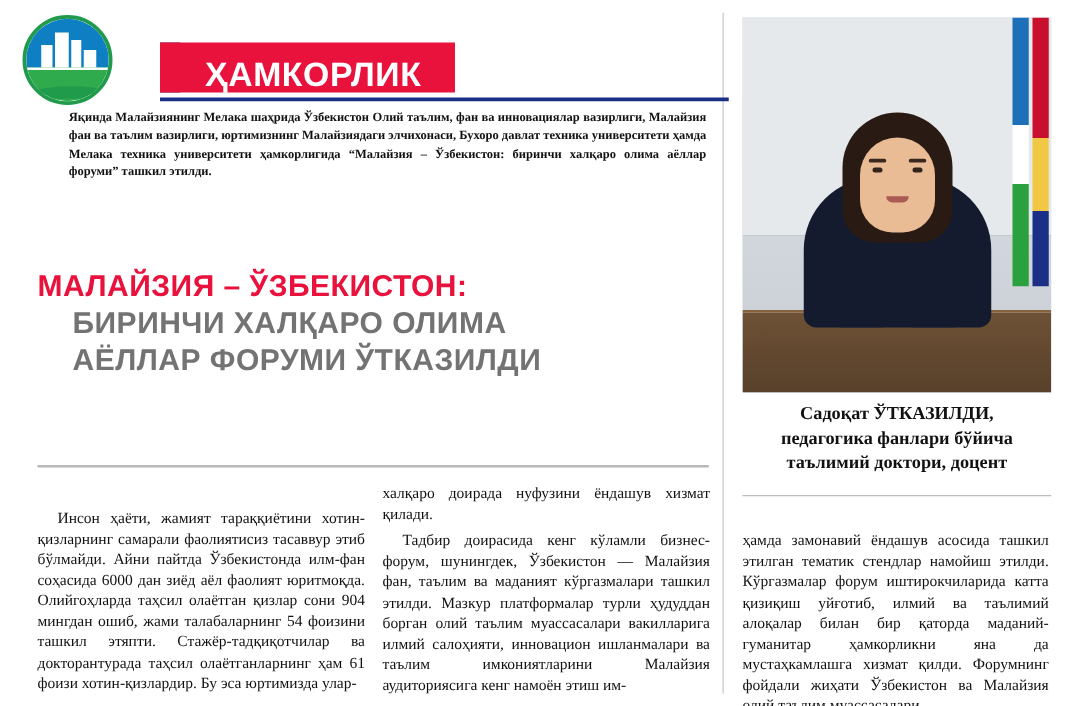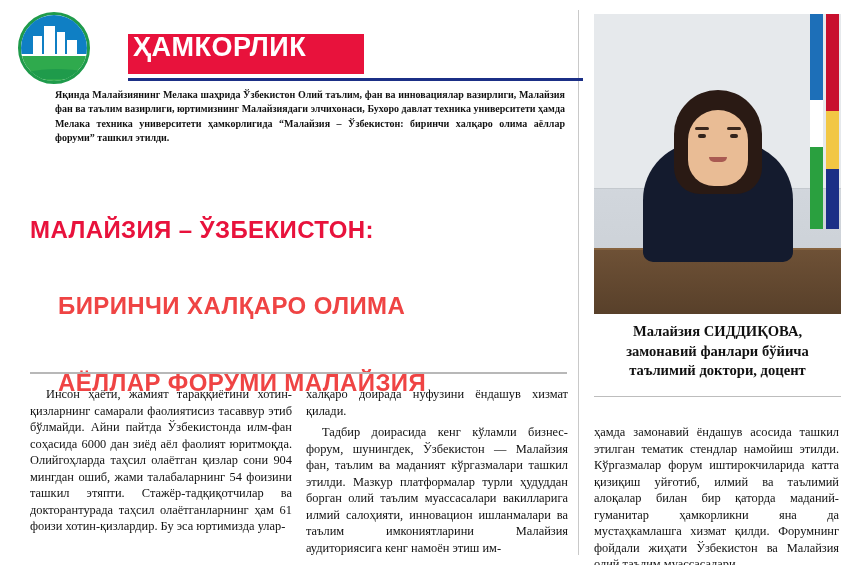--- a/index.html
+++ b/index.html
@@ -83,23 +83,23 @@
 
   
   .hdr-band {
     position: absolute;
     left: 110px;
     top: 22px;
     width: 236px;
     height: 40px;
     background: #e8123c;
     display: flex;
-    align-items: flex-start;
+    align-items: flex-end;
     box-sizing: border-box;
-    padding-left: 5px;
+    padding-left: 36px;
   }
   .hdr-band-tick {
     position: absolute;
     left: 110px;
     top: 22px;
     width: 16px;
     height: 40px;
     background: #1b2f86;
   }
   .hdr-band-text {
@@ -138,21 +138,21 @@
     left: 30px;
     top: 215px;
     width: 545px;
     font-family: "Liberation Sans", sans-serif;
     font-weight: bold;
     font-size: 24px;
     line-height: 1.22;
     letter-spacing: 0.4px;
   }
   .hl-red  { color: #e8123c; }
-  .hl-green{ color: #ef4444; margin-top: 47px; }
+  .hl-green{ color: #737373; }
   .hl-line { display: block; white-space: nowrap; }
   .hl-l2, .hl-l3 { padding-left: 28px; }
 
   .headline-rule {
     position: absolute;
     left: 30px;
     top: 372px;
     width: 537px;
     height: 2px;
     background: #b8b8b8;
@@ -162,21 +162,21 @@
   .body-col {
     position: absolute;
     top: 386px;
     font-size: 12.4px;
     line-height: 1.33;
     text-align: justify;
     color: #111111;
   }
   .body-col p { margin: 0 0 5px 0; }
   .body-col p.indent { text-indent: 16px; }
-  .col-1 { left: 30px;  width: 262px; }
+  .col-1 { left: 30px;  width: 262px; margin-top: 20px; }
   .col-2 { left: 306px; width: 262px; }
   .col-3 { left: 594px; width: 245px; top: 424px; }
 
   
   .photo-wrap {
     position: absolute;
     left: 594px;
     top: 14px;
     width: 247px;
     height: 300px;
@@ -324,21 +324,21 @@
       <span class="hdr-band-text">ҲАМКОРЛИК</span>
     </div>
     <div class="hdr-rule"></div>
   </div>
 
   <div class="lead">Яқинда Малайзиянинг Мелака шаҳрида Ўзбекистон Олий таълим, фан ва инновациялар вазирлиги, Малайзия фан ва таълим вазирлиги, юртимизнинг Малайзиядаги элчихонаси, Бухоро давлат техника университети ҳамда Мелака техника университети ҳамкорлигида “Малайзия – Ўзбекистон: биринчи халқаро олима аёллар форуми” ташкил этилди.</div>
 
   <div class="headline">
     <span class="hl-line hl-red">МАЛАЙЗИЯ – ЎЗБЕКИСТОН:</span>
     <span class="hl-line hl-green hl-l2">БИРИНЧИ ХАЛҚАРО ОЛИМА</span>
-    <span class="hl-line hl-green hl-l3">АЁЛЛАР ФОРУМИ МАЛАЙЗИЯ</span>
+    <span class="hl-line hl-green hl-l3">АЁЛЛАР ФОРУМИ ЎТКАЗИЛДИ</span>
   </div>
   <div class="headline-rule"></div>
 
   <div class="body-col col-1">
     <p class="indent">Инсон ҳаёти, жамият тараққиётини хотин-қизларнинг самарали фаолиятисиз тасаввур этиб бўлмайди. Айни пайтда Ўзбекистонда илм-фан соҳасида 6000 дан зиёд аёл фаолият юритмоқда. Олийгоҳларда таҳсил олаётган қизлар сони 904 мингдан ошиб, жами талабаларнинг 54 фоизини ташкил этяпти. Стажёр-тадқиқотчилар ва докторантурада таҳсил олаётганларнинг ҳам 61 фоизи хотин-қизлардир. Бу эса юртимизда улар-</p>
   </div>
 
   <div class="body-col col-2">
     <p>халқаро доирада нуфузини ёндашув хизмат қилади.</p>
     <p class="indent">Тадбир доирасида кенг кўламли бизнес-форум, шунингдек, Ўзбекистон — Малайзия фан, таълим ва маданият кўргазмалари ташкил этилди. Мазкур платформалар турли ҳудуддан борган олий таълим муассасалари вакилларига илмий салоҳияти, инновацион ишланмалари ва таълим имкониятларини Малайзия аудиториясига кенг намоён этиш им-</p>
@@ -362,19 +362,19 @@
     <div class="ph-hair"></div>
     <div class="ph-face"></div>
     <div class="ph-brow ph-brow-l"></div>
     <div class="ph-brow ph-brow-r"></div>
     <div class="ph-eye ph-eye-l"></div>
     <div class="ph-eye ph-eye-r"></div>
     <div class="ph-mouth"></div>
   </div>
 
   <div class="photo-caption">
-    <div>Малайзия СИДДИҚОВА,</div>
-    <div>замонавий фанлари бўйича</div>
+    <div>Садоқат ЎТКАЗИЛДИ,</div>
+    <div>педагогика фанлари бўйича</div>
     <div>таълимий доктори, доцент</div>
   </div>
   <div class="caption-rule"></div>
 
 </div>
 
 </body></html>

